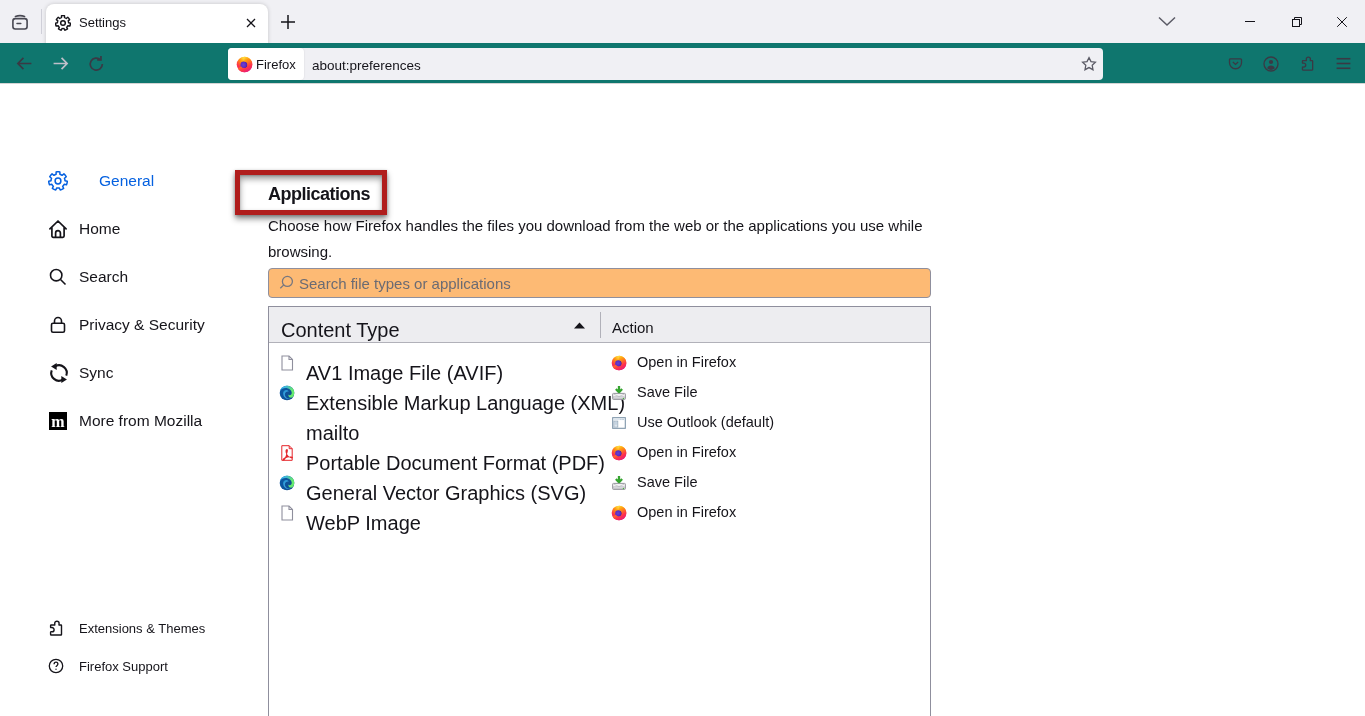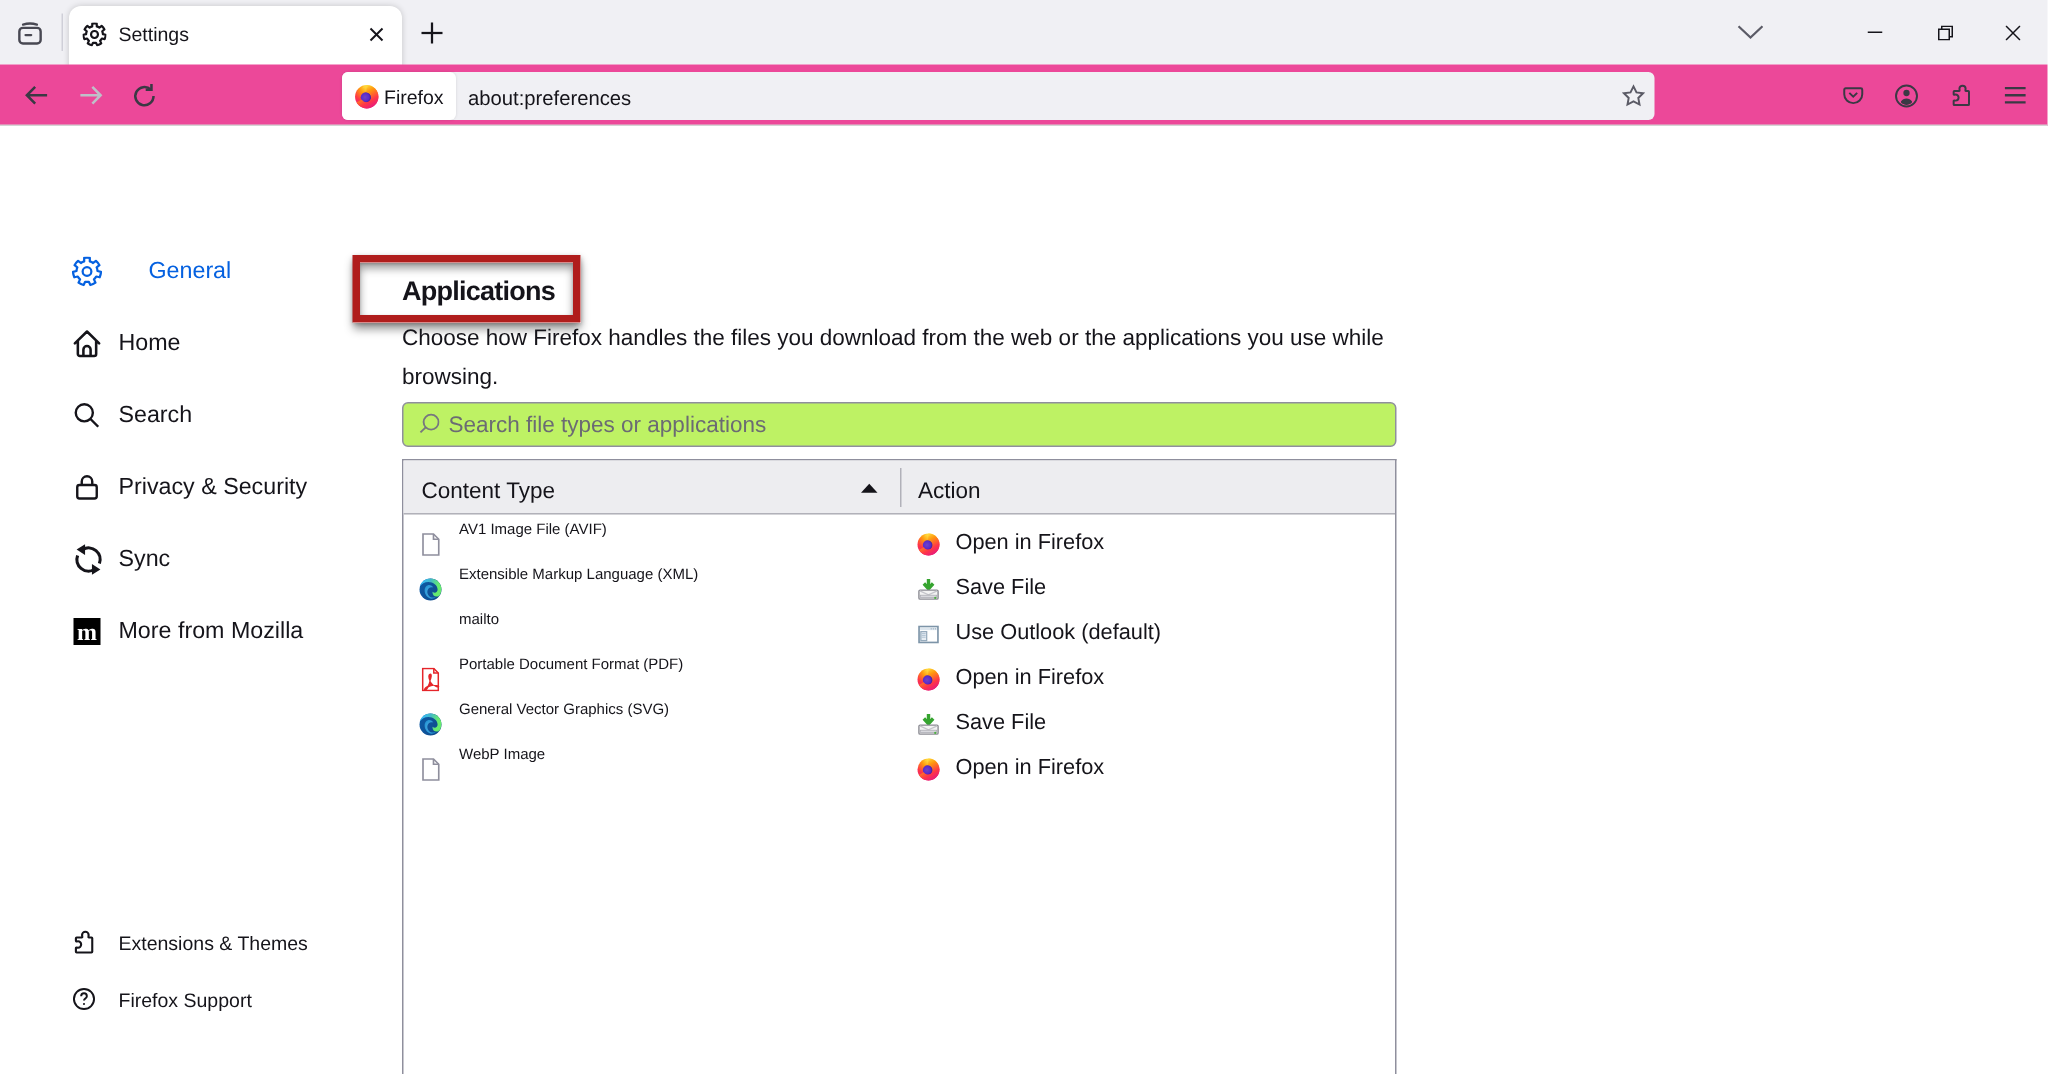--- a/index.html
+++ b/index.html
@@ -9,21 +9,21 @@
 #fxview { position:absolute; left:12px; top:14px; width:16px; height:16px; }
 #tabsep { position:absolute; left:41px; top:9px; width:1px; height:25px; background:#cfcfd8; }
 #tab { position:absolute; left:46px; top:4px; width:222px; height:52px; background:#fff; border-radius:8px; box-shadow:0 0 4px rgba(0,0,0,.18); }
 #tab .gear { position:absolute; left:9px; top:11px; width:16px; height:16px; }
 #tab .title { position:absolute; left:33px; top:11px; font-size:13px; color:#15141a; }
 #tab .close { position:absolute; left:195px; top:9px; width:20px; height:20px; }
 #newtab { position:absolute; left:278px; top:12px; width:20px; height:20px; }
 #tablist { position:absolute; left:1157px; top:13px; width:20px; height:16px; }
 .winbtn { position:absolute; top:0; width:46px; height:43px; display:flex; align-items:center; justify-content:center; }
 
-#navbar { position:absolute; left:0; top:43px; width:1365px; height:41px; background:#ec4899; border-bottom:1px solid #d4d4d4; }
+#navbar { position:absolute; left:0; top:43px; width:1365px; height:41px; background:#0f766e; border-bottom:1px solid #d4d4d4; }
 .navicon { position:absolute; top:0; height:41px; width:32px; display:flex; align-items:center; justify-content:center; }
 #urlbar { position:absolute; left:228px; top:5px; width:875px; height:32px; background:#f0f0f4; border-radius:4px; }
 #chip { position:absolute; left:0; top:0; height:32px; width:76px; background:#fff; border-radius:4px; display:flex; align-items:center; box-shadow:0 0 2px rgba(0,0,0,.12); }
 #chip span { font-size:13px; color:#15141a; margin-left:3px; }
 #url { position:absolute; left:84px; top:9.5px; font-size:13.5px; color:#15141a; }
 #star { position:absolute; right:6px; top:8px; width:16px; height:16px; }
 
 #content { position:absolute; left:0; top:84px; width:1365px; height:632px; background:#fff; }
 .sideitem { position:absolute; left:48px; height:24px; display:flex; align-items:center; }
 .sideitem svg { width:20px; height:20px; }
@@ -33,31 +33,31 @@
 .sidefoot svg { width:16px; height:16px; }
 .sidefoot span { margin-left:15px; font-size:13px; color:#15141a; }
 
 #findbox { position:absolute; left:700px; top:20px; width:232px; height:33px; border:2px solid #0561e0; border-radius:4px; background:#fff; }
 #findbox .ph { position:absolute; left:32px; top:7px; font-size:15px; color:#5b5b66; }
 #findbox .caret { position:absolute; left:29px; top:5px; width:1.5px; height:20px; background:#000; }
 
 #redbox { position:absolute; left:235px; top:86px; width:152px; height:45px; border:5px solid #b01d1c; background:transparent; box-shadow:0 4px 6px rgba(0,0,0,.42), 0 1px 3px rgba(0,0,0,.25), inset 0 4px 6px rgba(0,0,0,.38), inset 0 1px 2px rgba(0,0,0,.2); }
 #apph { position:absolute; left:268px; top:100px; font-size:18px; letter-spacing:-0.5px; font-weight:bold; color:#15141a; }
 #desc { position:absolute; left:268px; top:129px; width:670px; font-size:15px; color:#15141a; line-height:26px; }
-#searchbox { position:absolute; left:268px; top:184px; width:663px; height:30px; border:1px solid #8f8f9d; border-radius:4px; background:#bef264; }
+#searchbox { position:absolute; left:268px; top:184px; width:663px; height:30px; border:1px solid #8f8f9d; border-radius:4px; background:#fdba74; }
 #searchbox .ph { position:absolute; left:30px; top:6px; font-size:15px; color:#6b6b73; }
 
 #apptable { position:absolute; left:268px; top:222px; width:663px; height:411px; border:1px solid #8f8f9d; border-bottom:none; background:#fff; }
 #thead { position:absolute; left:0; top:0; width:100%; height:36px; background:#ededf0; border-bottom:1px solid #b1b1b9; }
-#thead .ct { position:absolute; left:12px; top:12px; font-size:15px; color:#15141a; }
+#thead .ct { position:absolute; left:12px; top:12px; font-size:20px; color:#15141a; }
 #thead .ac { position:absolute; left:343px; top:12px; font-size:15px; color:#15141a; }
 #thead .sortsep { position:absolute; left:331px; top:5px; width:1px; height:26px; background:#b1b1b9; }
 .trow { position:absolute; left:0; width:100%; height:30px; }
 .trow .icon1 { position:absolute; left:10px; top:7px; width:16px; height:16px; }
-.trow .name { position:absolute; left:37px; top:0; font-size:10px; color:#15141a; }
+.trow .name { position:absolute; left:37px; top:14px; font-size:20px; color:#15141a; }
 .trow .icon2 { position:absolute; left:342px; top:7px; width:16px; height:16px; }
 .trow .act { position:absolute; left:368px; top:6px; font-size:14.5px; color:#15141a; }
 </style>
 </head>
 <body>
 
 <div id="tabbar">
   <svg id="fxview" viewBox="0 0 16 16" fill="none" stroke="#484852" stroke-width="1.6">
     <path d="M3.4 2.4 c3-1 6.2-1 9.2 0" stroke-linecap="round"></path>
     <rect x="0.9" y="4.6" width="14.2" height="10.4" rx="2.4"></rect>

